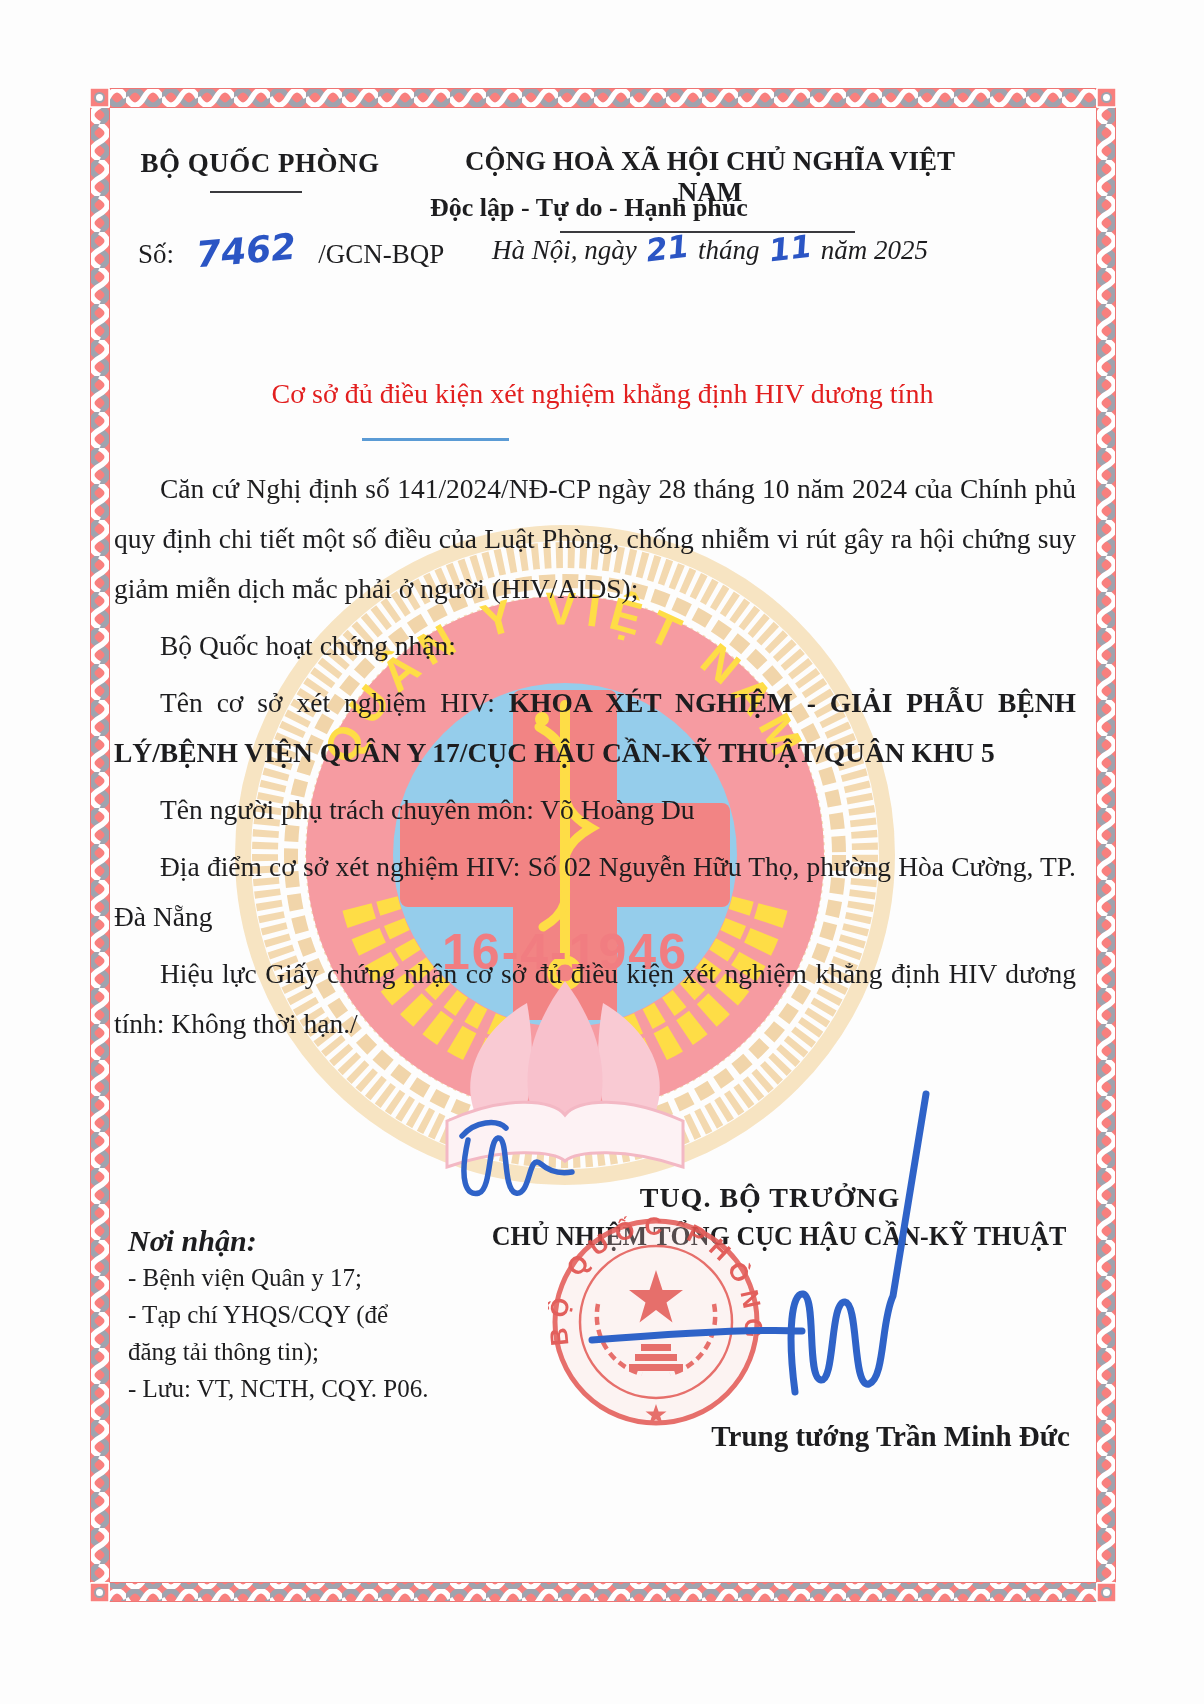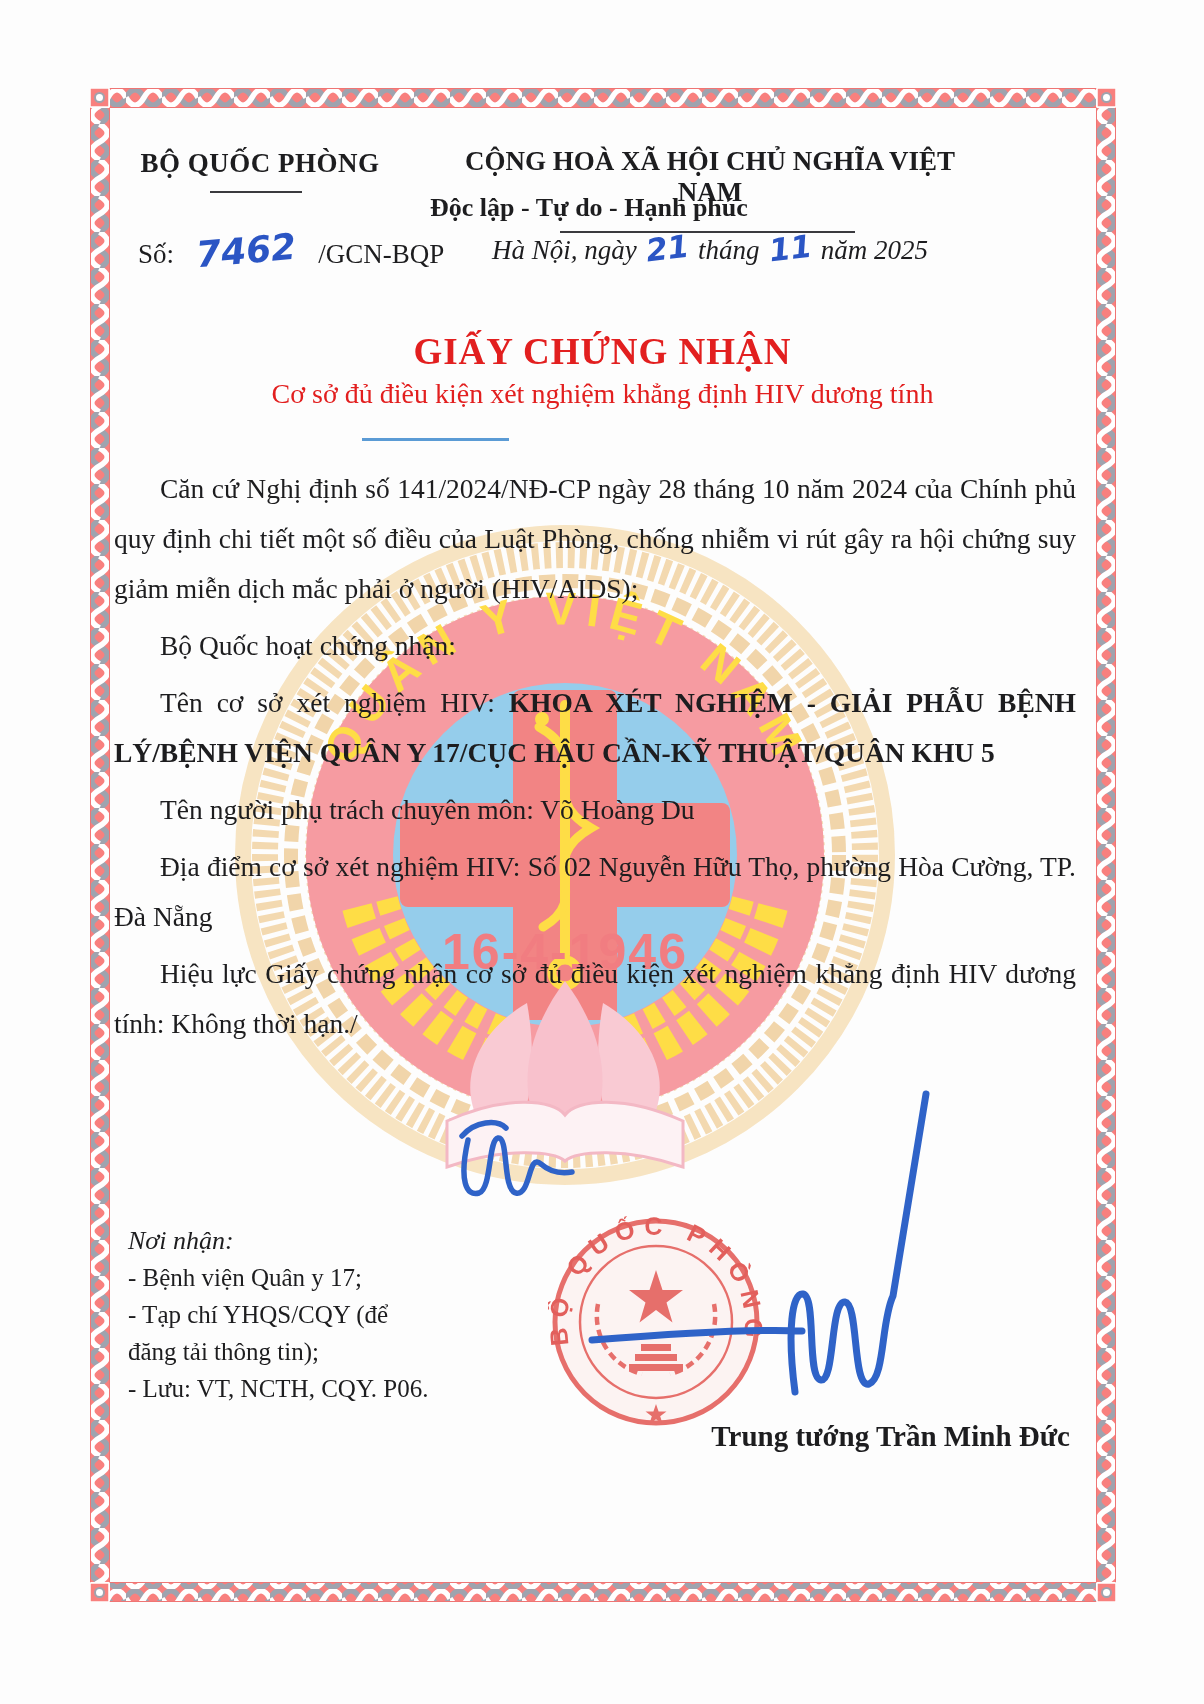--- a/index.html
+++ b/index.html
@@ -22,21 +22,21 @@
   
   .title{left:110px;top:330px;width:985px;text-align:center;font-weight:bold;font-size:37px;color:#e21f1f;letter-spacing:1px;}
   .subtitle{left:110px;top:378px;width:985px;text-align:center;font-weight:normal;font-size:28px;color:#e21f1f;}
   .subtitle-underline{left:362px;top:438px;width:147px;height:3px;background:#5b9bd5;}
   
   .body-text{left:114px;top:464px;width:962px;font-size:27.5px;line-height:50px;text-align:justify;z-index:3;}
   .body-text p{margin:0 0 7px 0;text-indent:46px;}
   .b{font-weight:bold;}
   
   .recipients{left:128px;top:1222px;width:305px;font-size:25px;line-height:37px;z-index:4;}
-  .recipients .lbl{font-weight:normal;font-style:italic;font-size:26px;}
+  .recipients .lbl{font-weight:bold;font-style:italic;font-size:30px;}
   .recipients div{margin:0;}
   
   .sig{left:470px;top:1182px;width:600px;text-align:center;z-index:4;}
   .sig-l1{font-weight:bold;font-size:28px;letter-spacing:1px;}
   .sig-l2{font-weight:bold;font-size:28px;display:inline-block;transform:scaleX(.93);transform-origin:center;white-space:nowrap;margin-top:6px;}
   .signer{left:470px;top:1420px;width:600px;text-align:right;font-weight:bold;font-size:29px;z-index:4;}
   
   .border-wrap{left:90px;top:88px;z-index:1;}
   .emblem-wrap{left:228px;top:518px;width:674px;height:674px;z-index:2;opacity:.82;}
   .seal-wrap{left:548px;top:1214px;width:216px;height:216px;z-index:5;opacity:.9;}
@@ -140,40 +140,43 @@
     <span>/GCN-BQP</span>
   </div>
   <div class="abs dateline">
     <span>Hà Nội, ngày</span>
     <span class="ink ink-sm">21</span>
     <span>tháng</span>
     <span class="ink ink-sm">11</span>
     <span>năm 2025</span>
   </div>
 
-  <div class="abs title">GIẤY CHỨNG NHẬN</div>
   <div class="abs subtitle">Cơ sở đủ điều kiện xét nghiệm khẳng định HIV dương tính</div>
   <div class="abs subtitle-underline"></div>
 
   <div class="abs body-text">
     <p>Căn cứ Nghị định số 141/2024/NĐ-CP ngày 28 tháng 10 năm 2024 của Chính phủ quy định chi tiết một số điều của Luật Phòng, chống nhiễm vi rút gây ra hội chứng suy giảm miễn dịch mắc phải ở người (HIV/AIDS);</p>
     <p>Bộ Quốc hoạt chứng nhận:</p>
     <p><span>Tên cơ sở xét nghiệm HIV: </span><span class="b">KHOA XÉT NGHIỆM - GIẢI PHẪU BỆNH LÝ/BỆNH VIỆN QUÂN Y 17/CỤC HẬU CẦN-KỸ THUẬT/QUÂN KHU 5</span></p>
     <p>Tên người phụ trách chuyên môn: Võ Hoàng Du</p>
     <p>Địa điểm cơ sở xét nghiệm HIV: Số 02 Nguyễn Hữu Thọ, phường Hòa Cường, TP. Đà Nẵng</p>
     <p>Hiệu lực Giấy chứng nhận cơ sở đủ điều kiện xét nghiệm khẳng định HIV dương tính: Không thời hạn./</p>
   </div>
 
   <div class="abs recipients">
     <div class="lbl">Nơi nhận:</div>
     <div>- Bệnh viện Quân y 17;</div>
     <div>- Tạp chí YHQS/CQY (để đăng tải thông tin);</div>
     <div>- Lưu: VT, NCTH, CQY. P06.</div>
   </div>
 
+  <div class="abs sig">
+    <div class="sig-l1">TUQ. BỘ TRƯỞNG</div>
+    <div><span class="sig-l2">CHỦ NHIỆM TỔNG CỤC HẬU CẦN-KỸ THUẬT</span></div>
+  </div>
   <div class="abs signer">Trung tướng Trần Minh Đức</div>
 
   <div class="abs seal-wrap">
     <svg viewBox="-108 -108 216 216" width="216" height="216" xmlns="http://www.w3.org/2000/svg">
       <circle r="101" fill="rgba(250,215,212,0.28)" stroke="#e4605c" stroke-width="5"></circle>
       <circle r="76" fill="none" stroke="#e4605c" stroke-width="2.5"></circle>
       <path id="sealArc" d="M -85,28 A 89,89 0 1 1 85,28" fill="none"></path>
       <text font-family="Liberation Sans, sans-serif" font-weight="bold" font-size="25" fill="#e04f4b" letter-spacing="8">
         <textPath href="#sealArc" startOffset="50%" text-anchor="middle">BỘ QUỐC PHÒNG</textPath>
       </text>

